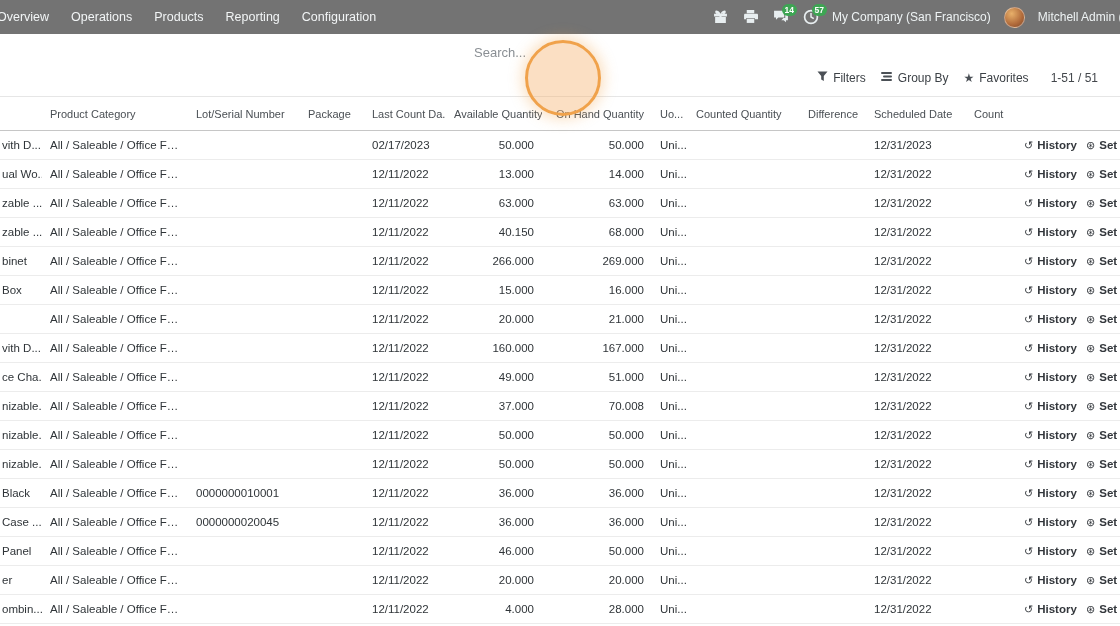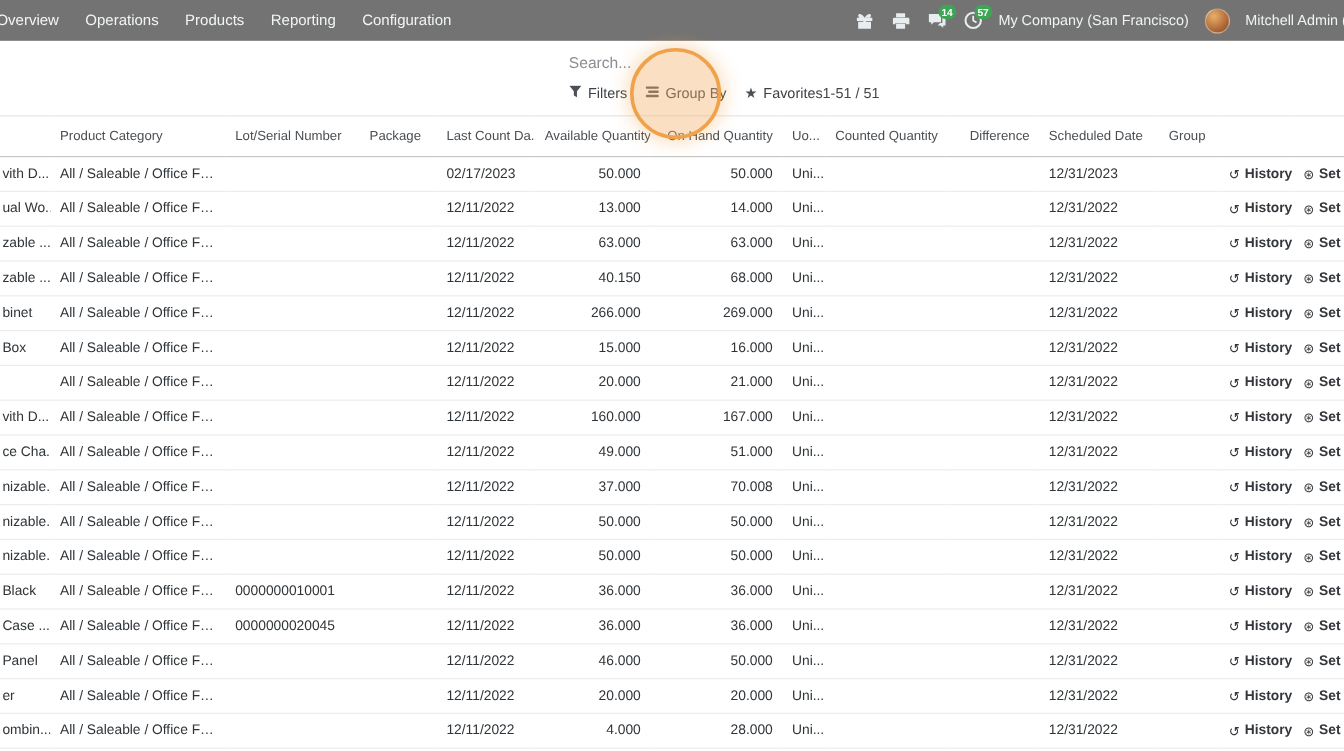--- a/index.html
+++ b/index.html
@@ -7,36 +7,36 @@
     font-family: "Liberation Sans", sans-serif; }
 
   
   .topbar { position: relative; height: 34px; background: #737373; color: #fff; }
   .menu { display: flex; margin-left: -14px; height: 34px; align-items: center; }
   .menu a { color: #f2f5f6; font-size: 12.5px; padding: 0 11px; line-height: 34px;
     text-decoration: none; white-space: nowrap; cursor: pointer; }
   .topbar-right { position: absolute; left: 712px; top: 0; height: 34px;
     display: flex; align-items: center; gap: 13px; white-space: nowrap; }
   .tb-icon { position: relative; width: 17px; height: 17px; display: inline-flex;
-    align-items: center; justify-content: center; cursor: pointer; }
+    align-items: flex-start; justify-content: center; cursor: pointer; }
   .badge { position: absolute; top: -5px; right: -8px; background: #3da553; color: #fff;
     font-size: 8.5px; font-weight: bold; line-height: 1; padding: 2px 3px;
     border-radius: 7px; min-width: 13px; text-align: center; }
   .company { font-size: 12px; color: #eef3f4; cursor: pointer; }
   .avatar { width: 21px; height: 21px; border-radius: 50%;
     background: radial-gradient(circle at 35% 30%, #e8b06a, #b06a3a 60%, #7c4526);
     border: 1px solid rgba(255,255,255,.4); display: inline-block; cursor: pointer; }
   .username { font-size: 12px; color: #eef3f4; cursor: pointer; }
 
   
   .search-row { height: 26px; display: flex; align-items: flex-end; }
   .search-row input { margin-left: 474px; width: 320px; border: none; outline: none;
     font-size: 13px; color: #c2410c; font-family: "Liberation Sans", sans-serif; background: transparent; }
   .search-row input::placeholder { color: #8a8f94; }
-  .filter-row { height: 36px; display: flex; align-items: center; justify-content: flex-start; }
+  .filter-row { height: 36px; display: flex; align-items: center; justify-content: flex-end; gap: 22px; }
   .filter-left { display: flex; margin-left: 474px; gap: 15px; align-items: center; }
   .fbtn { display: inline-flex; align-items: center; gap: 5px; background: none; border: none;
     font-size: 12px; font-weight: 500; color: #3c4146; cursor: pointer;
     font-family: "Liberation Sans", sans-serif; }
   .fbtn .star { font-size: 12px; color: #4b5056; }
   .pager { font-size: 12px; color: #43474c; margin-right: 22px; }
 
   
   .spotlight { position: absolute; left: 525px; top: 40px; width: 76px; height: 76px;
     border-radius: 50%; border: 3px solid #f0a24b; background: rgba(246, 176, 106, 0.40);
@@ -157,21 +157,21 @@
         <th>Product Category</th>
         <th>Lot/Serial Number</th>
         <th>Package</th>
         <th>Last Count Da...</th>
         <th class="r">Available Quantity</th>
         <th class="r">On Hand Quantity</th>
         <th>Uo...</th>
         <th class="r">Counted Quantity</th>
         <th class="r">Difference</th>
         <th>Scheduled Date</th>
-        <th>Group</th>
+        <th>Count</th>
         <th></th>
         <th></th>
       </tr>
     </thead>
     <tbody>
         <tr>
           <td class="col-name">vith D...</td>
           <td class="col-category">All / Saleable / Office Furnit...</td>
           <td class="col-lot"></td>
           <td class="col-package"></td>

